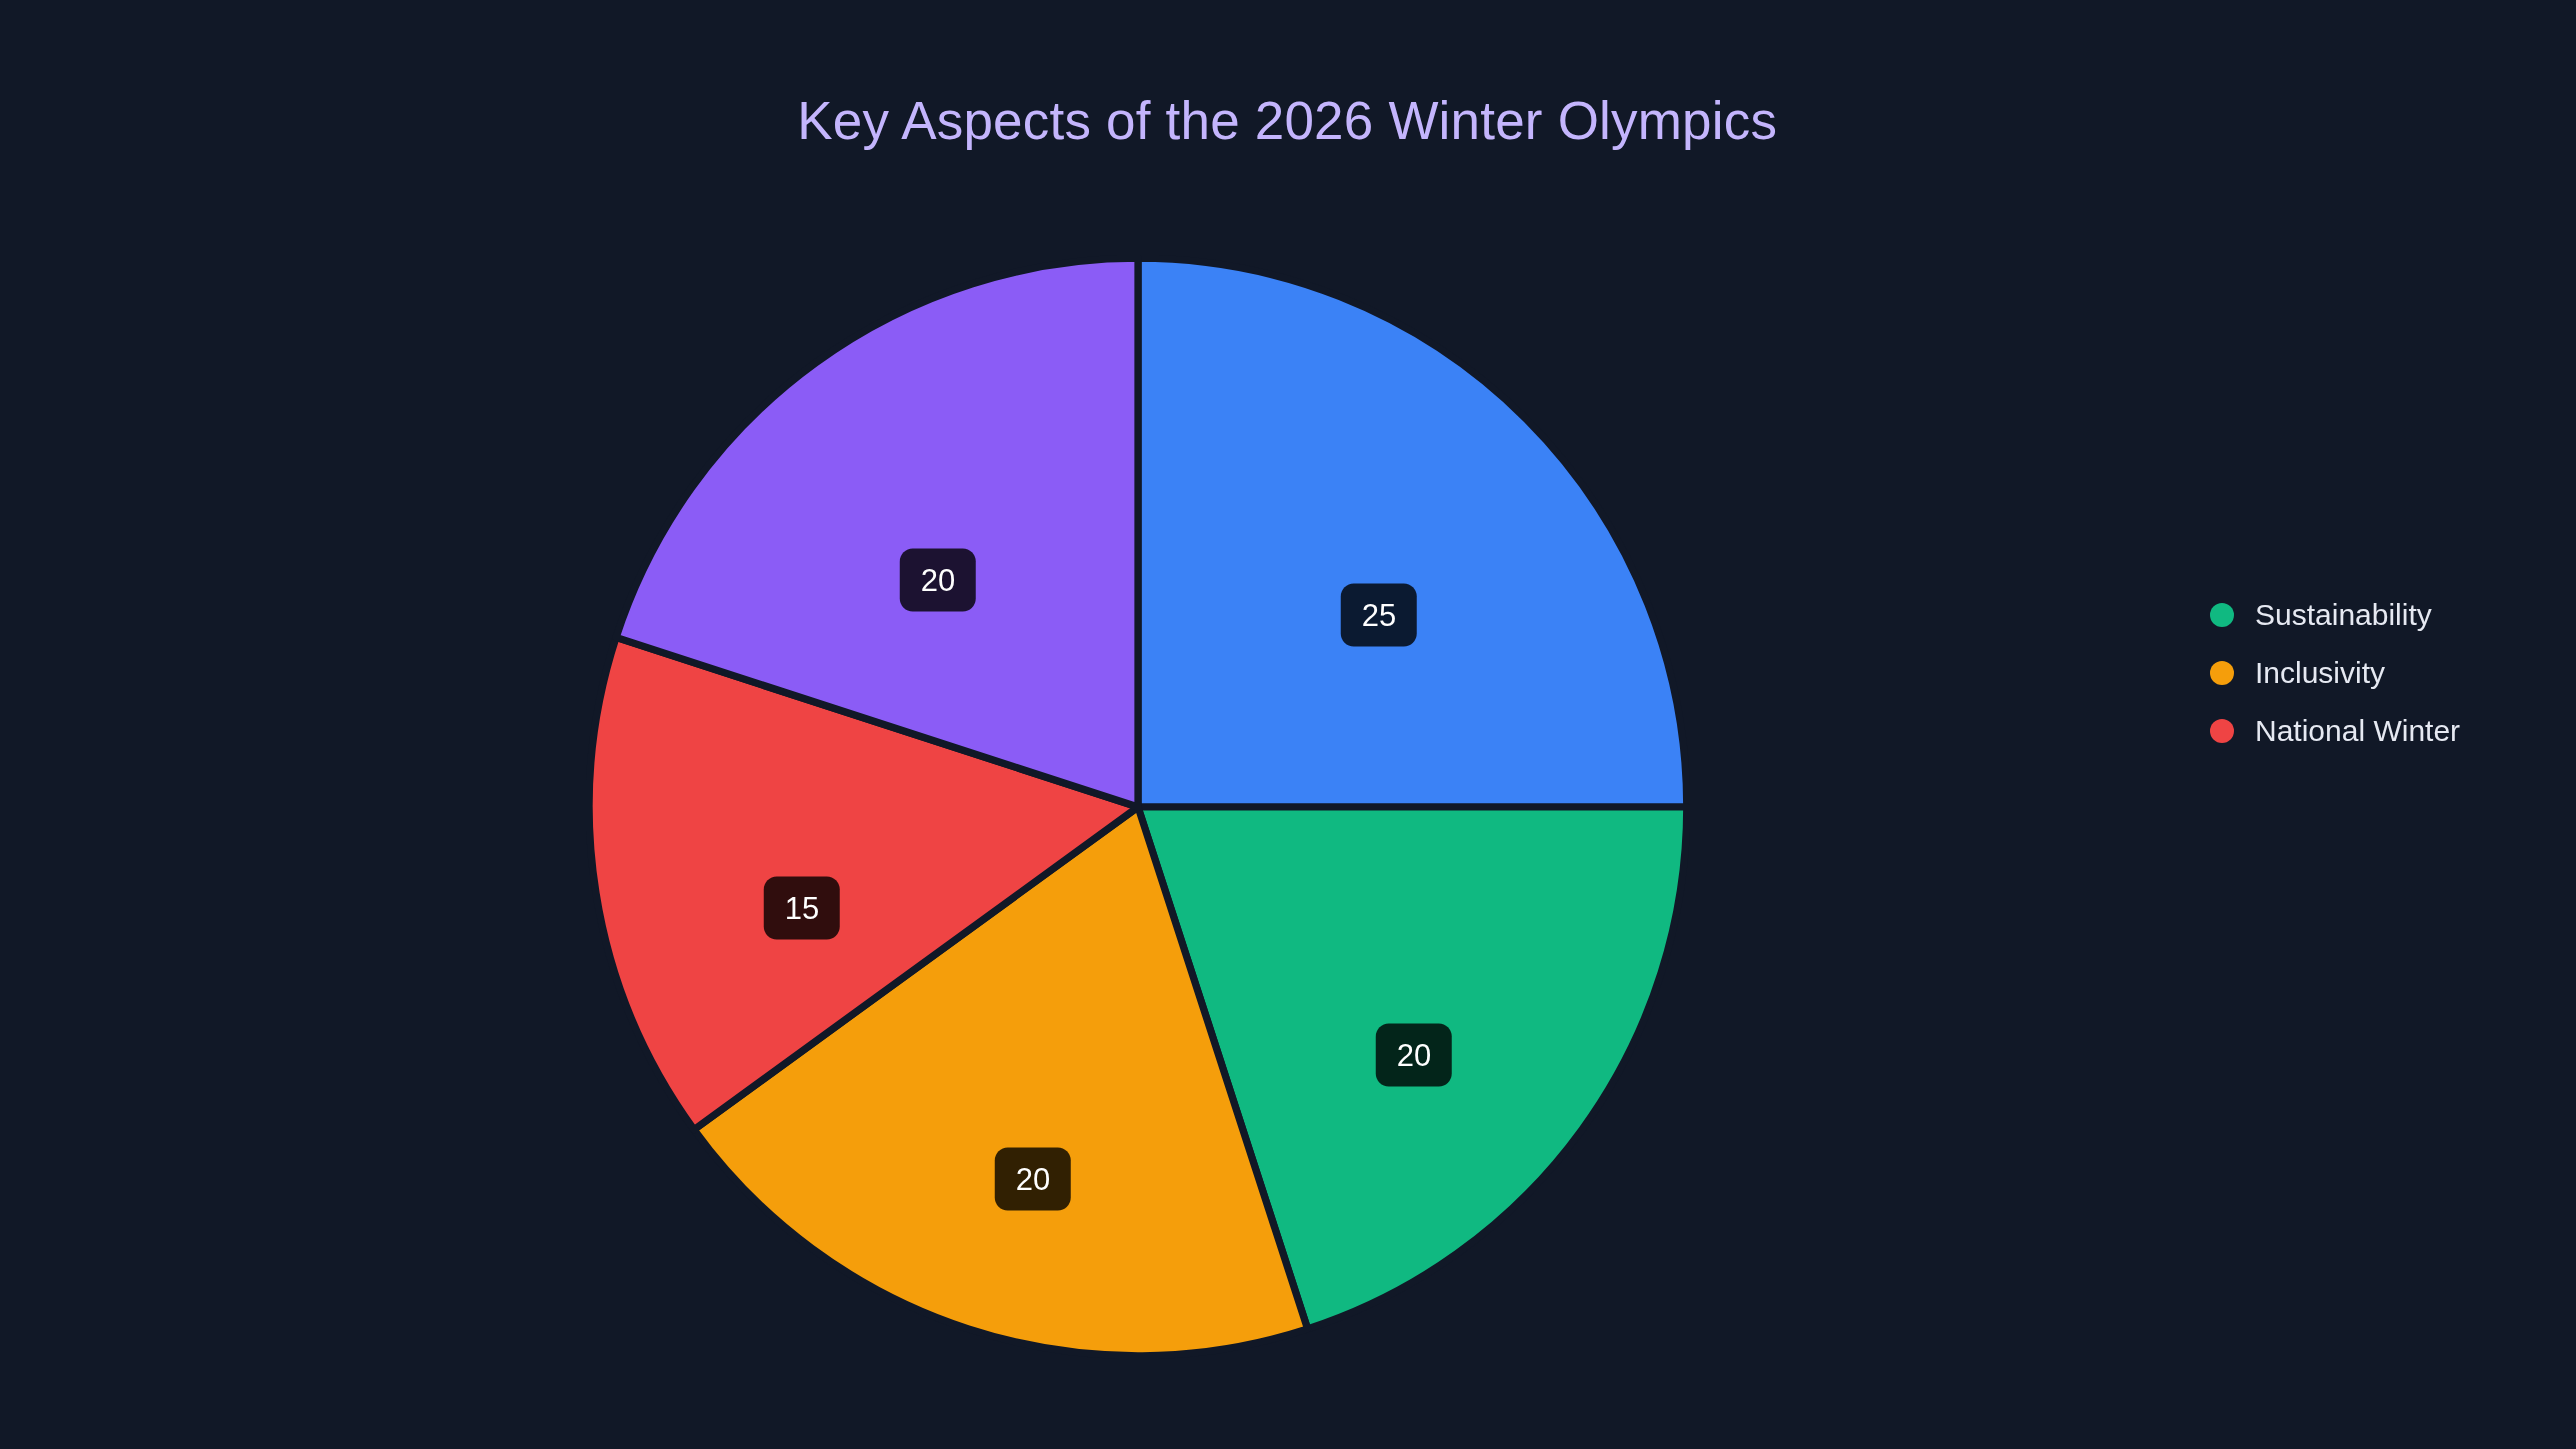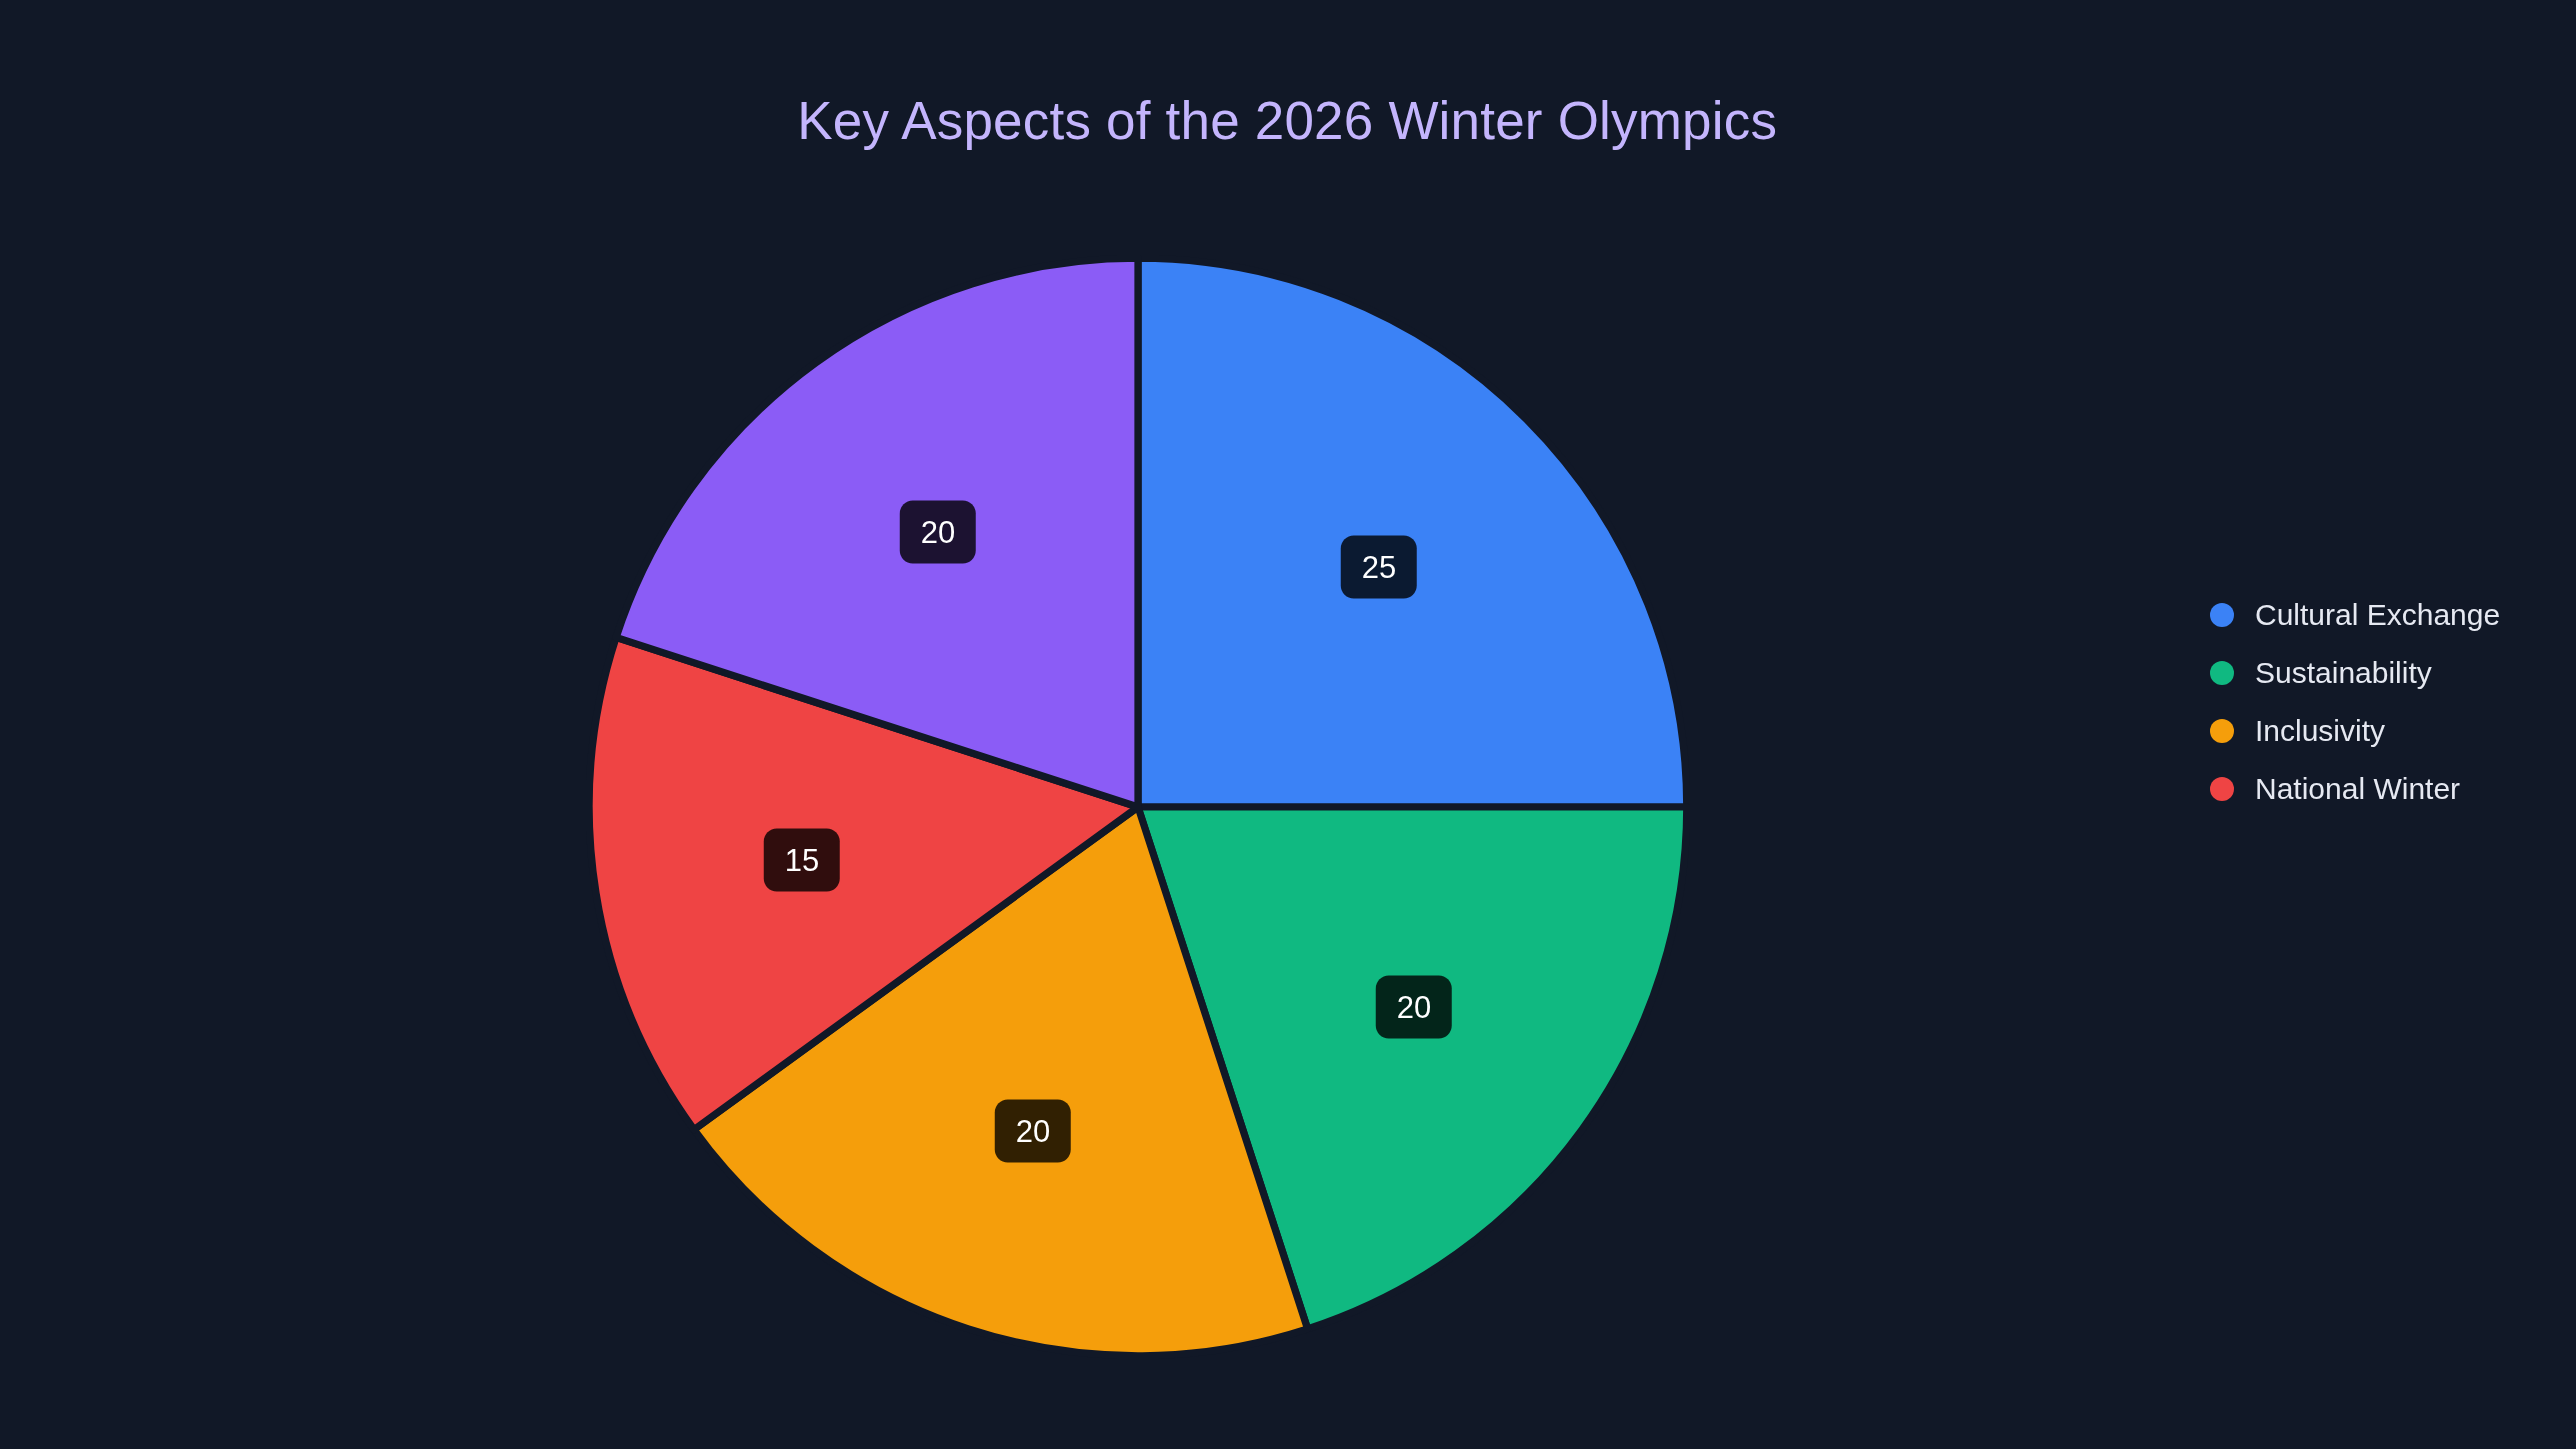--- a/index.html
+++ b/index.html
@@ -46,20 +46,21 @@
     position: absolute;
     transform: translate(-50%, -50%);
     background: rgba(0, 0, 0, 0.80);
     color: #FFFFFF;
     font-size: 31px;
     line-height: 1;
     padding: 16px 21px;
     border-radius: 13px;
     white-space: nowrap;
     pointer-events: none;
+    margin-top: 48px;
   }
 
   #legend {
     position: absolute;
     left: 2210px;
     top: 586px;
     width: 338px;
   }
   .legend-item {
     display: flex;
@@ -101,24 +102,20 @@
         <div class="slice-label" style="left: 793px; top: 312px;">25</div>
         <div class="slice-label" style="left: 828px; top: 752px;">20</div>
         <div class="slice-label" style="left: 447px; top: 876px;">20</div>
         <div class="slice-label" style="left: 216px; top: 605px;">15</div>
         <div class="slice-label" style="left: 352px; top: 277px;">20</div>
       </div>
   </div>
 
   <div id="legend">
       <div class="legend-item">
-        <span class="legend-swatch" style="background: rgb(59, 130, 246);"></span>
-        <span class="legend-label">Cultural Exchange</span>
-      </div>
-      <div class="legend-item">
         <span class="legend-swatch" style="background: rgb(16, 185, 129);"></span>
         <span class="legend-label">Sustainability</span>
       </div>
       <div class="legend-item">
         <span class="legend-swatch" style="background: rgb(245, 158, 11);"></span>
         <span class="legend-label">Inclusivity</span>
       </div>
       <div class="legend-item">
         <span class="legend-swatch" style="background: rgb(239, 68, 68);"></span>
         <span class="legend-label">National Winter</span>

